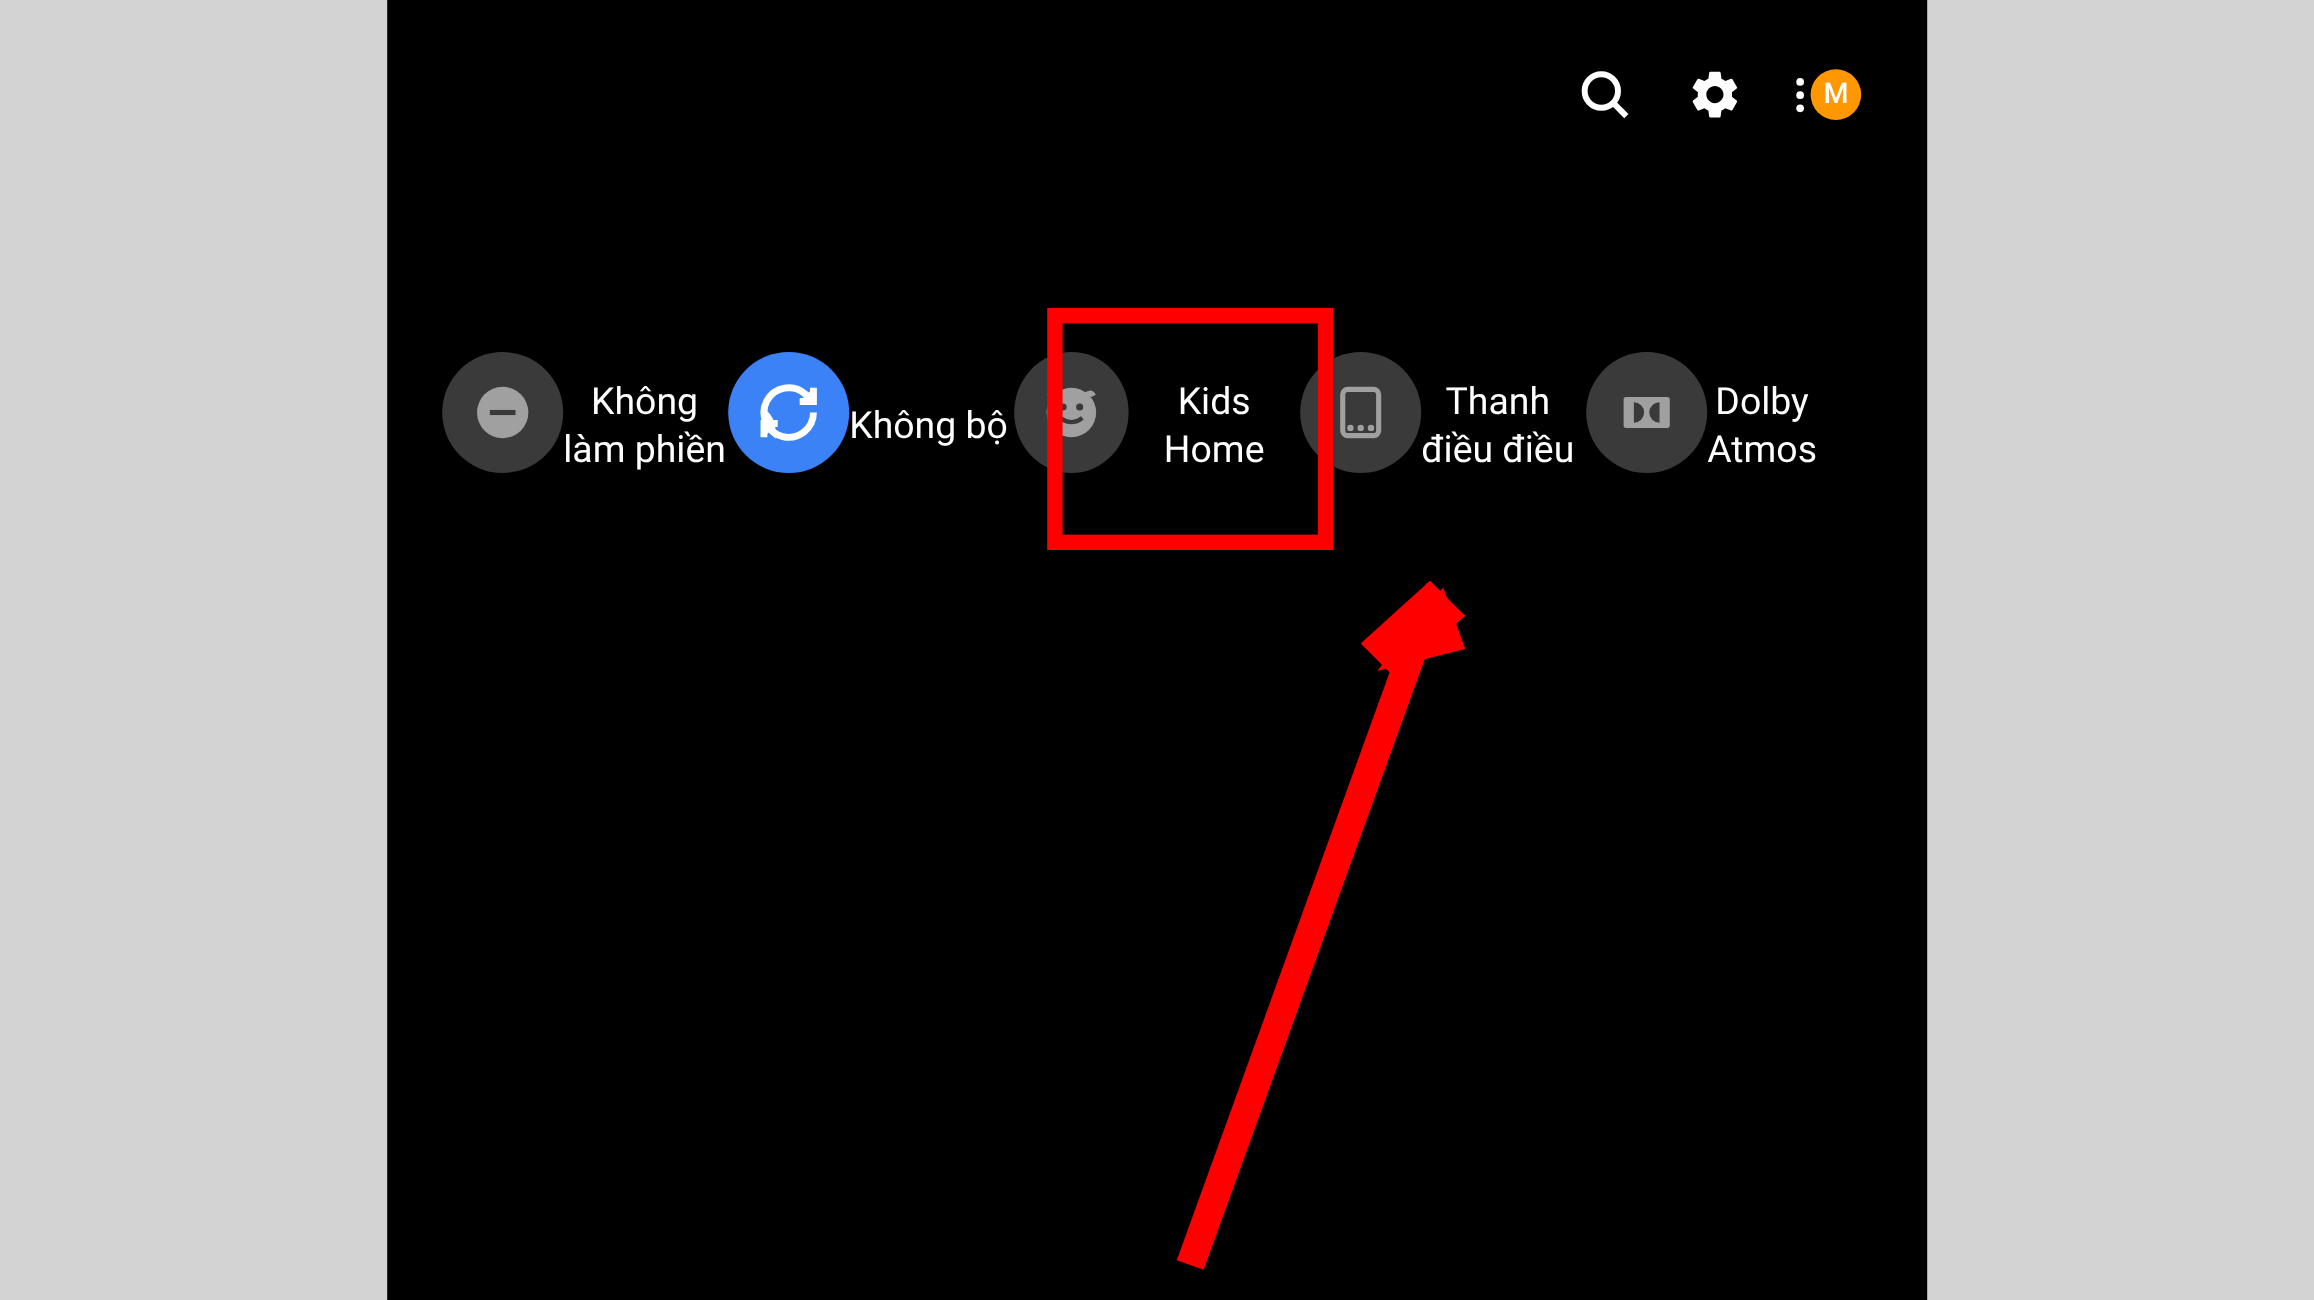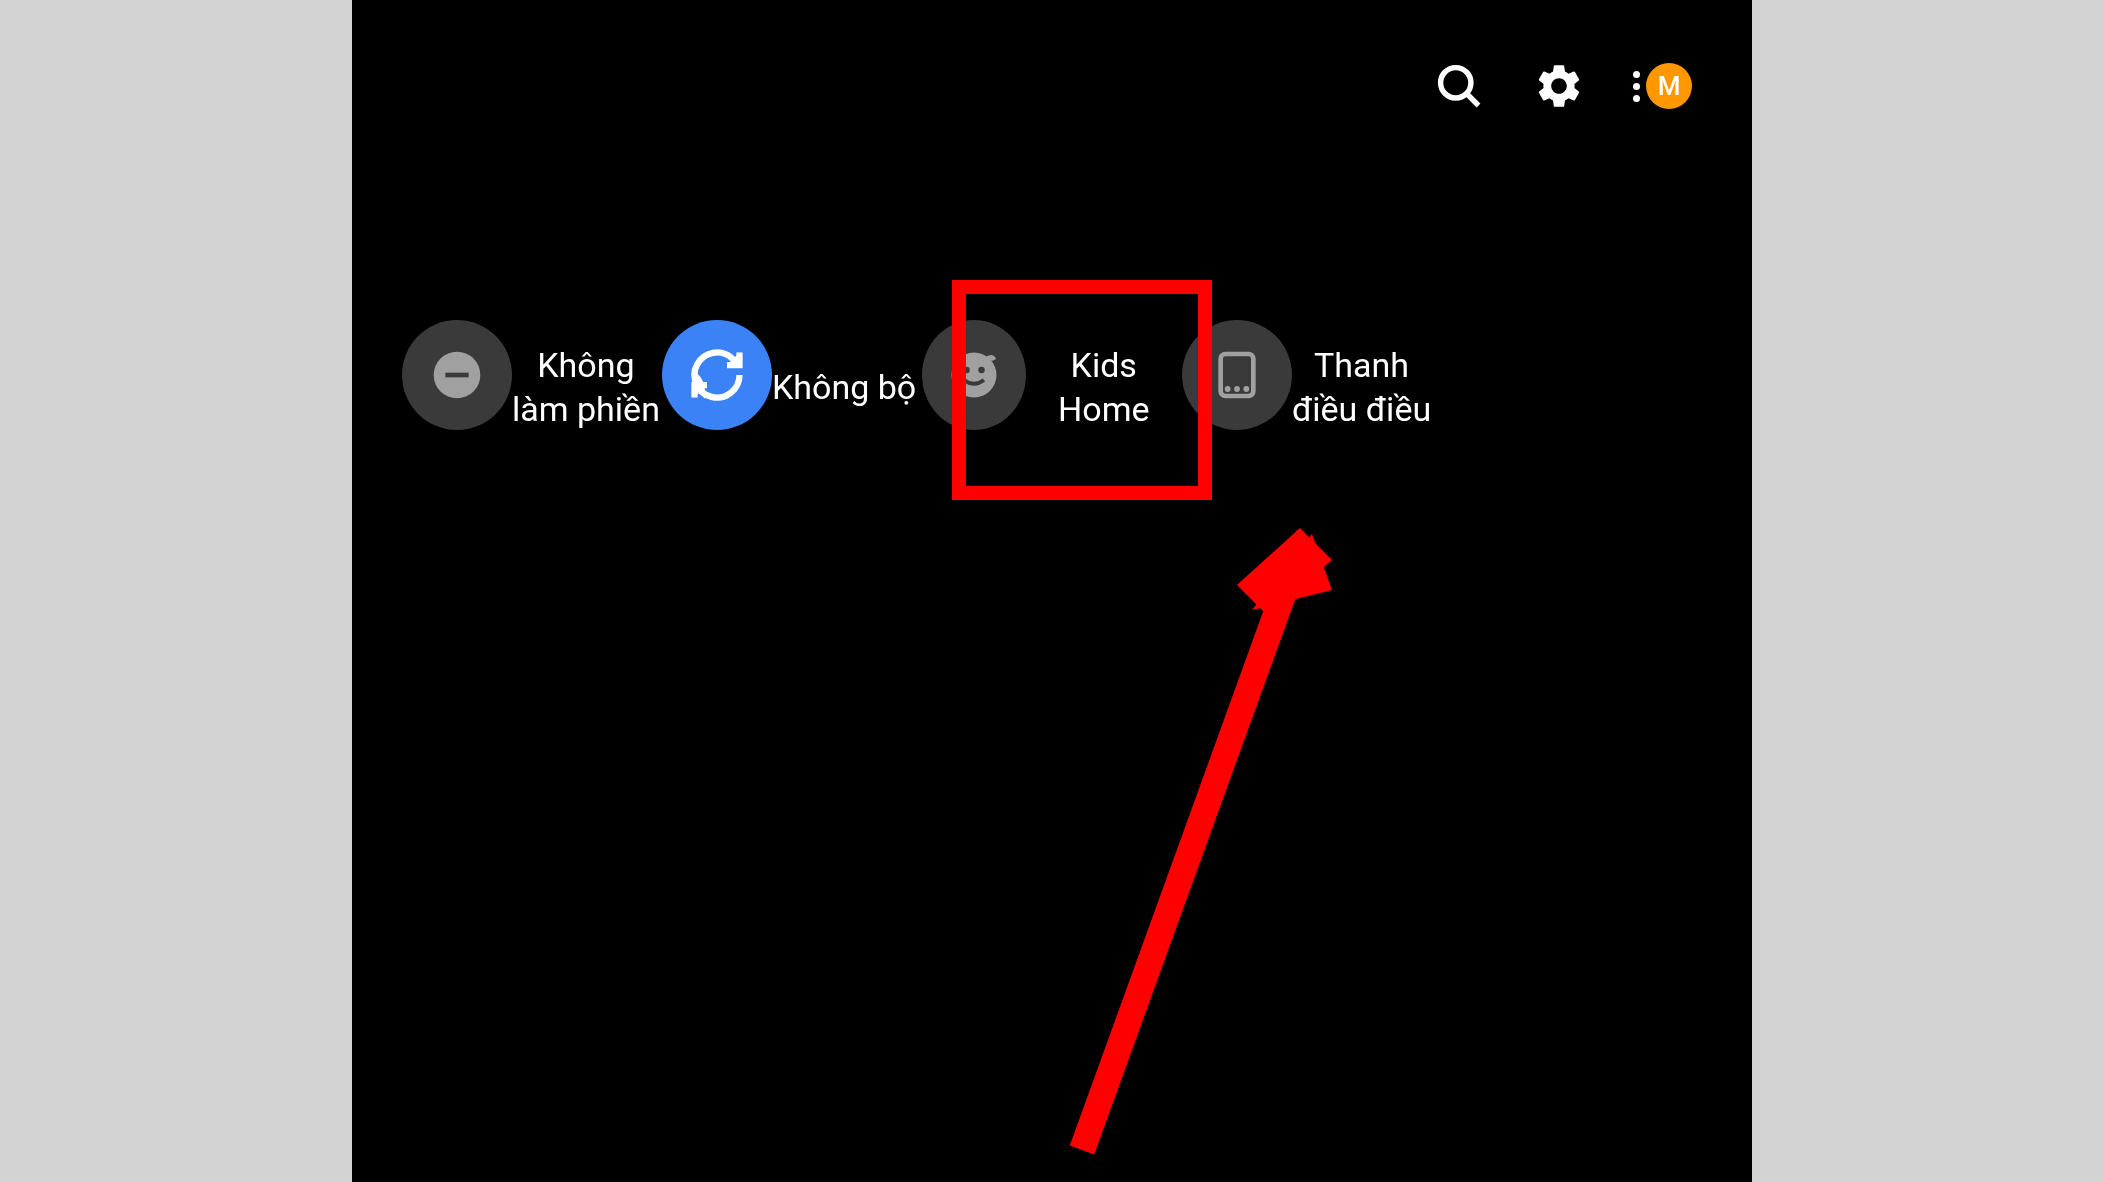--- a/index.html
+++ b/index.html
@@ -181,20 +181,30 @@
           <rect x="5" y="3" width="14" height="18" rx="2"></rect>
           <line x1="8" y1="18" x2="8" y2="18" stroke-linecap="round" stroke-width="2.5"></line>
           <line x1="12" y1="18" x2="12" y2="18" stroke-linecap="round" stroke-width="2.5"></line>
           <line x1="16" y1="18" x2="16" y2="18" stroke-linecap="round" stroke-width="2.5"></line>
         </svg>
       </div>
       <div class="qs-label">Thanh
 điều điều</div>
     </div>
 
+    <div class="qs-tile">
+      <div class="qs-circle qs-off">
+        <svg width="56" height="56" viewBox="0 0 24 24" fill="#a0a0a0">
+          <rect x="3" y="6" width="18" height="12" rx="1"></rect>
+          <path d="M7 8 a4 4 0 0 1 0 8 z M17 8 a4 4 0 0 0 0 8 z" fill="#3a3a3a"></path>
+        </svg>
+      </div>
+      <div class="qs-label">Dolby
+Atmos</div>
+    </div>
 
   </div>
 
   <svg class="arrow-annotation" style="top:510px; left:680px;" width="420" height="680" viewBox="0 0 420 680">
     <defs>
       <marker id="arrowhead" markerWidth="12" markerHeight="12" refX="6" refY="6" orient="auto">
         <polygon points="0 0, 12 6, 0 12" fill="#ff0000"></polygon>
       </marker>
     </defs>
     <line x1="50" y1="640" x2="260" y2="60" stroke="#ff0000" stroke-width="26"></line>

